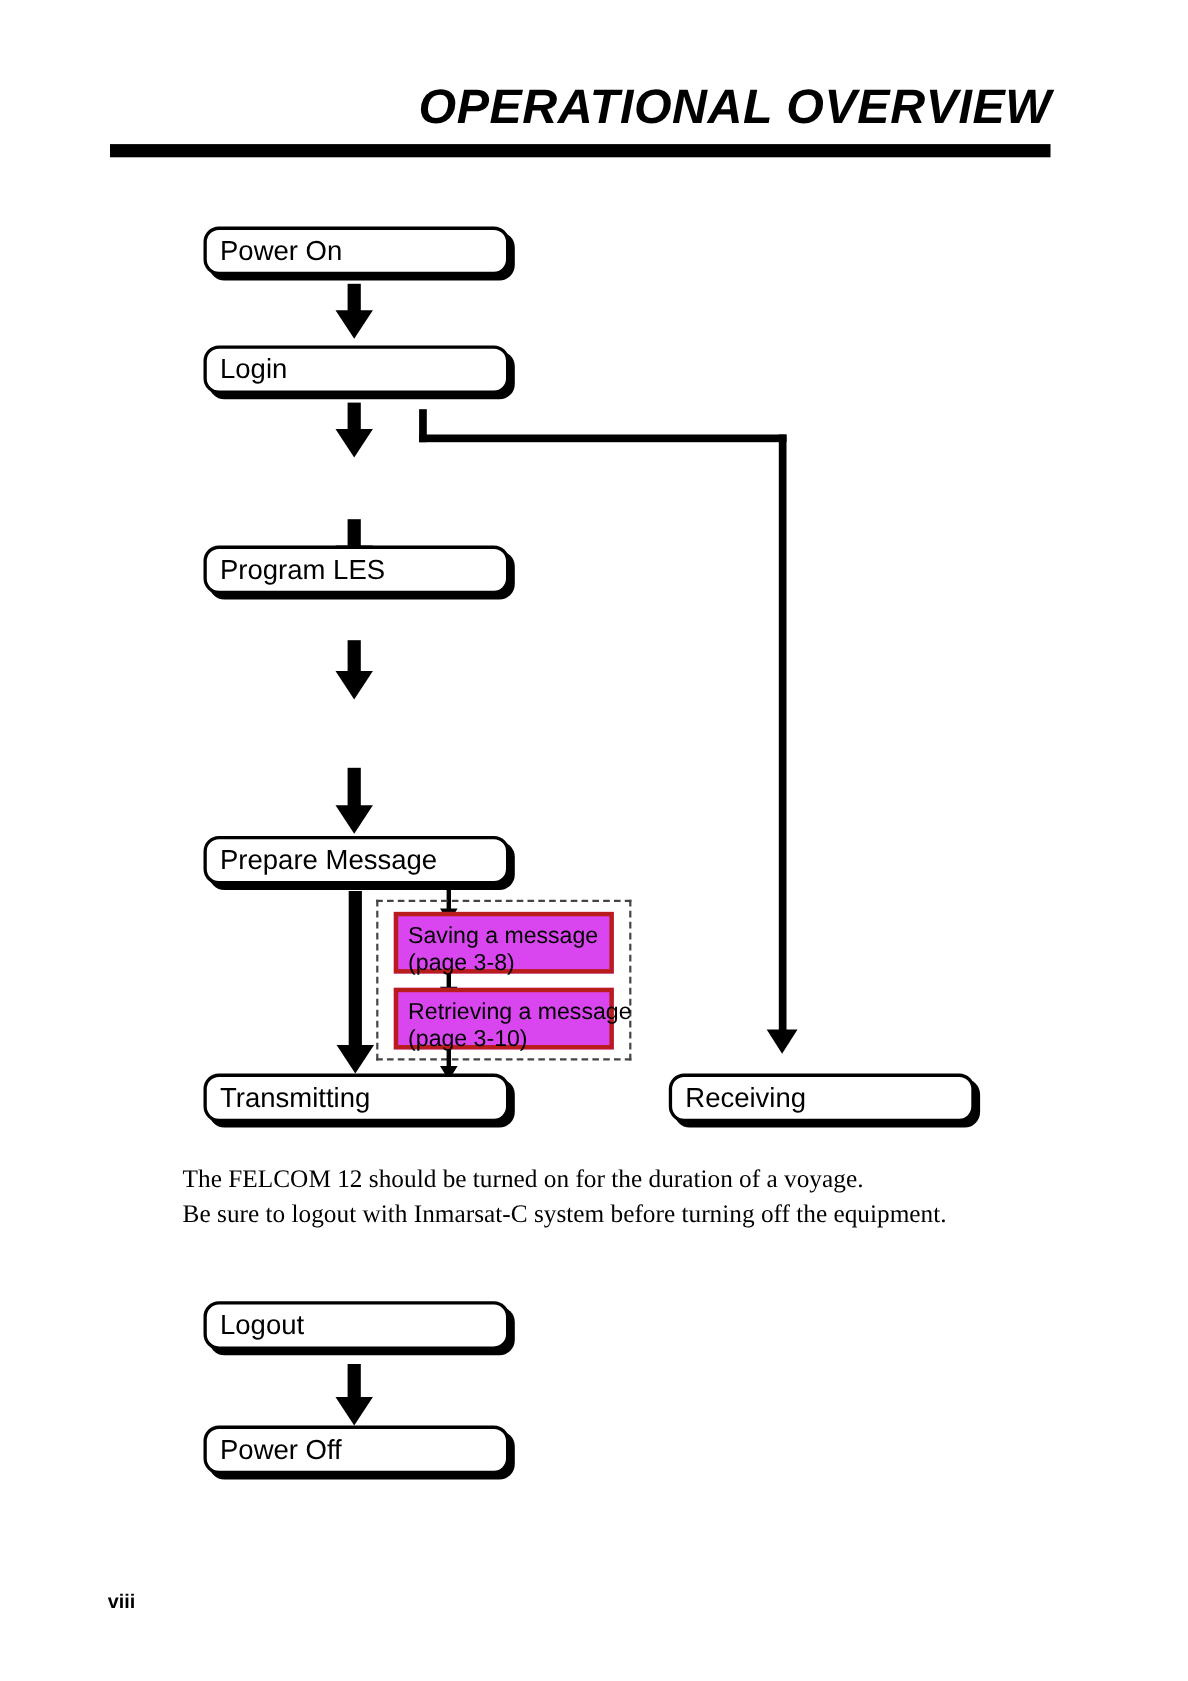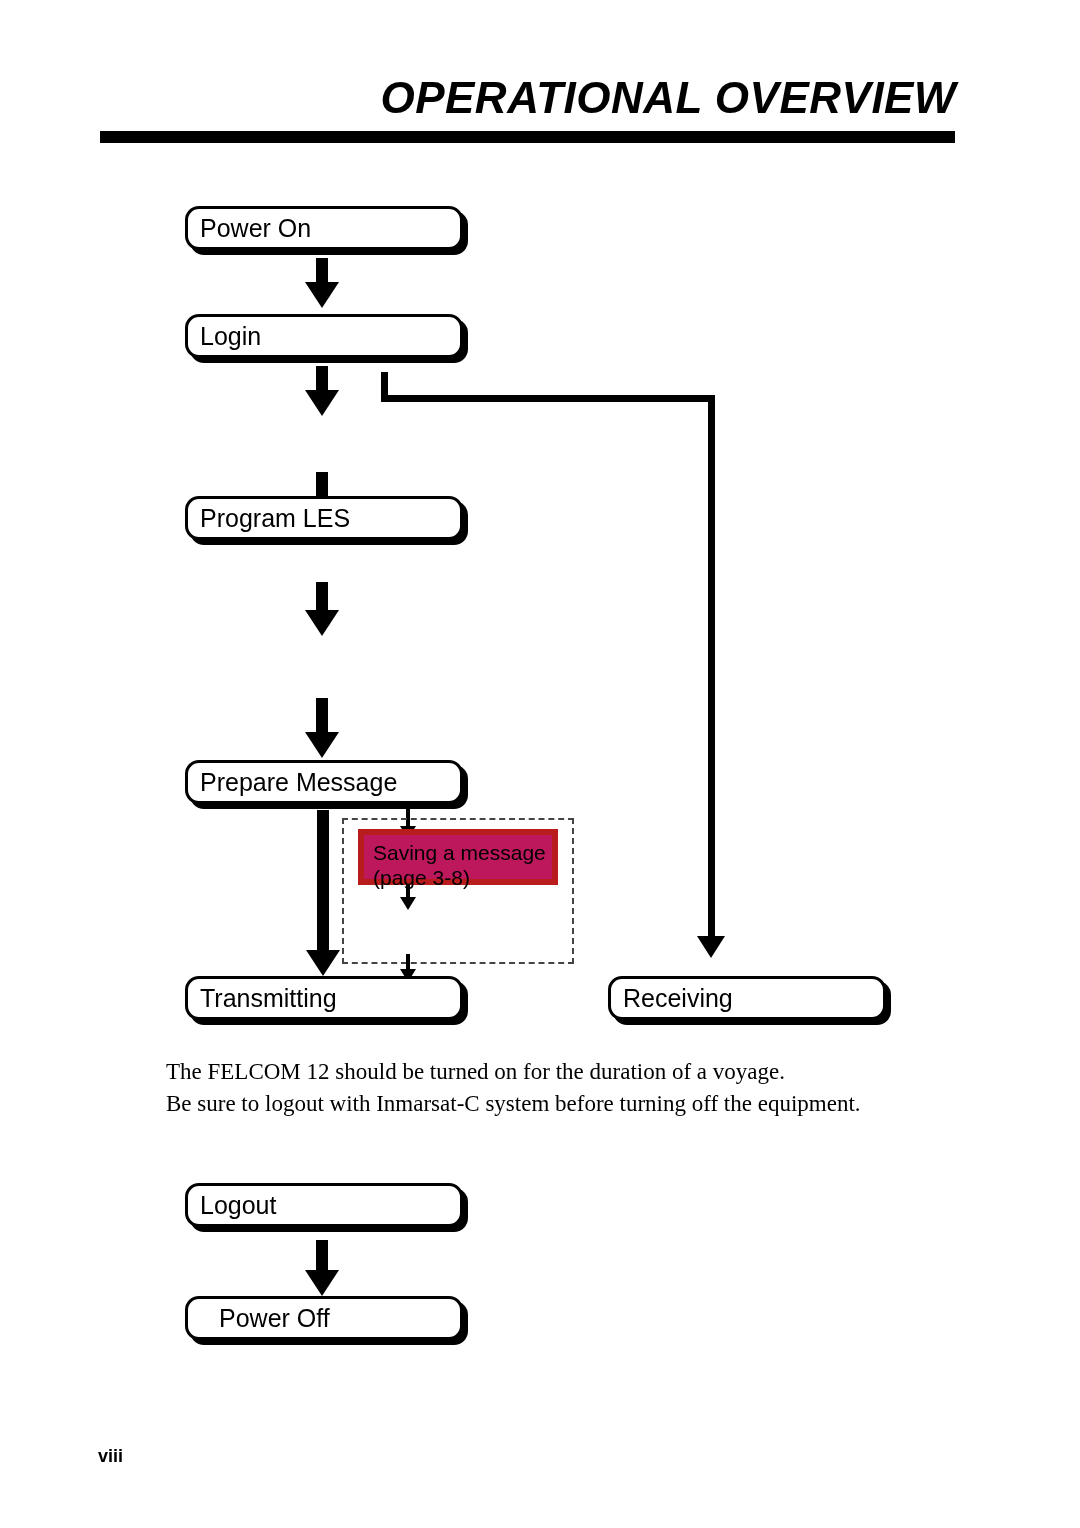--- a/index.html
+++ b/index.html
@@ -139,22 +139,22 @@
   
   .dashed-group {
     position: absolute;
     box-sizing: border-box;
     border: 2px dashed #444444;
     background: transparent;
   }
   .sbox {
     position: absolute;
     box-sizing: border-box;
-    background: #be185d;
-    border: 6px solid #b91c1c;
+    background: #d946ef;
+    border: 4px solid #b91c1c;
     padding: 5px 0 0 9px;
   }
   .sbox .sline {
     font-family: "Liberation Sans", sans-serif;
     font-size: 21px;
     line-height: 25px;
     white-space: nowrap;
   }
 
   
@@ -251,20 +251,24 @@
   <div class="sbox" style="left:358px; top:829px; width:200px; height:56px;">
     <div class="sline">Saving a message</div>
     <div class="sline">(page 3-8)</div>
   </div>
 
   <div class="arrow-thin" style="left:398px; top:885px; width:20px; height:25px;">
     <div class="stem" style="height:13px;"></div>
     <div class="head"></div>
   </div>
 
+  <div class="sbox" style="left:358px; top:898px; width:200px; height:56px;">
+    <div class="sline">Retrieving a message</div>
+    <div class="sline">(page 3-10)</div>
+  </div>
 
   <div class="arrow-thin" style="left:398px; top:954px; width:20px; height:28px;">
     <div class="stem" style="height:16px;"></div>
     <div class="head"></div>
   </div>
 
   <div class="fbox" style="left:608px; top:976px; width:278px; height:44px;">
     <span class="lbl">Receiving</span>
   </div>
 
@@ -279,19 +283,19 @@
 
   <div class="fbox" style="left:185px; top:1183px; width:278px; height:44px;">
     <span class="lbl">Logout</span>
   </div>
 
   <div class="arrow-thick" style="left:304px; top:1240px; width:36px; height:56px;">
     <div class="stem" style="height:32px;"></div>
     <div class="head"></div>
   </div>
 
-  <div class="fbox" style="left:185px; top:1296px; width:278px; height:44px;padding-left:19px;">
+  <div class="fbox" style="left:185px; top:1296px; width:278px; height:44px;">
     <span class="lbl">Power Off</span>
   </div>
 
   <div class="page-number">viii</div>
 
 </div>
 
 </body></html>

